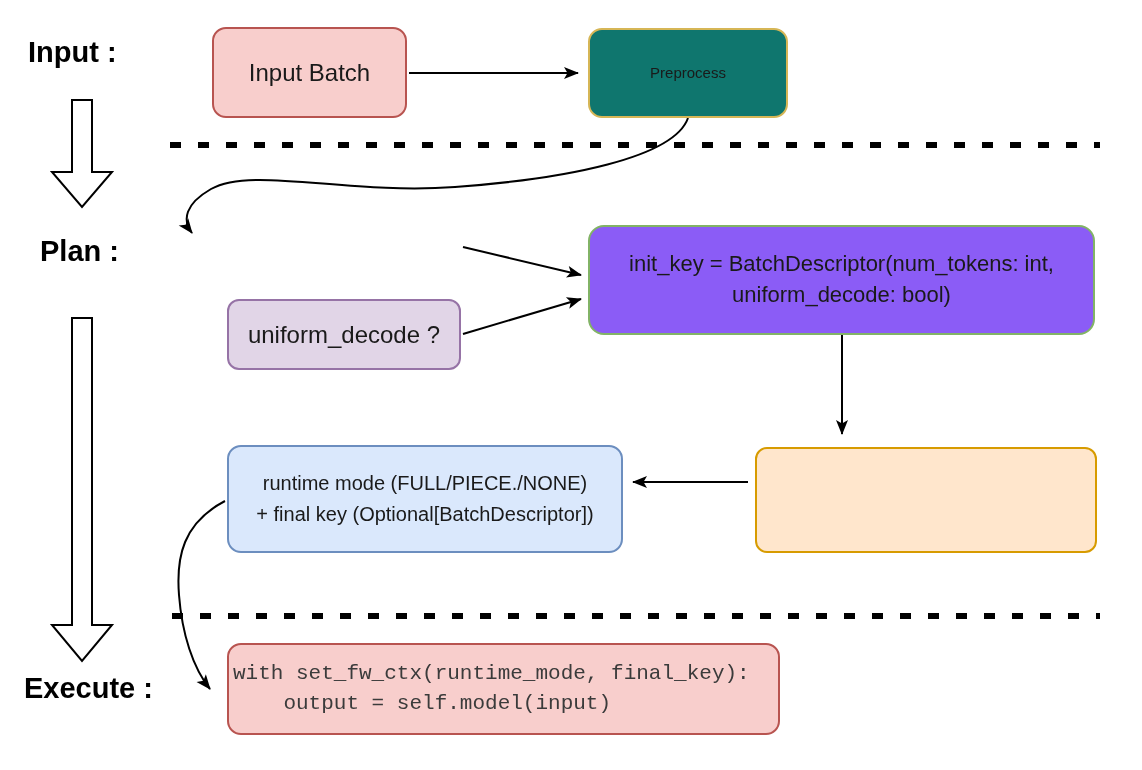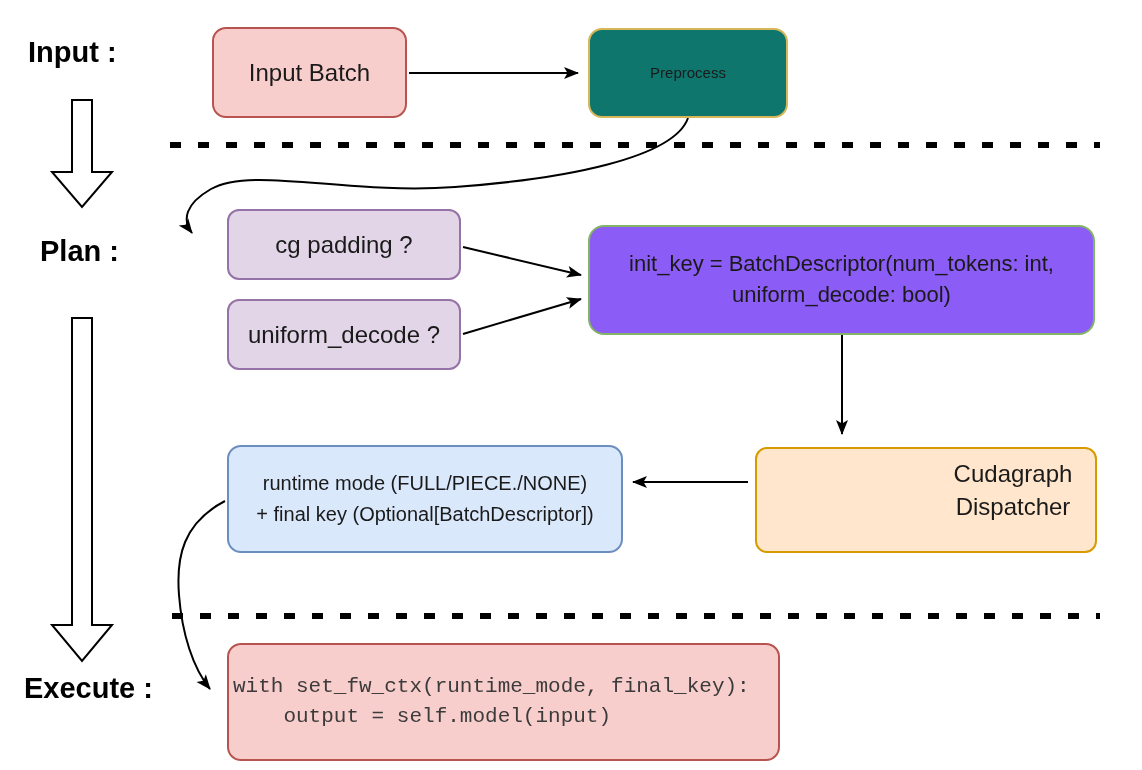--- a/index.html
+++ b/index.html
@@ -19,21 +19,21 @@
   .n-preprocess{left:588px;top:28px;width:200px;height:90px;background:#0f766e;border-color:#D6B656;font-size:15px;}
   .n-purple{left:227px;width:234px;height:71px;background:#E1D5E7;border-color:#9673A6;font-size:24px;border-radius:12px;}
   .n-cgpad{top:209px;}
   .n-unifd{top:299px;}
   .n-initkey{left:588px;top:225px;width:507px;height:110px;background:#8b5cf6;border-color:#82B366;font-size:22px;border-radius:16px;line-height:1.4;}
   .n-dispatcher{left:755px;top:447px;width:342px;height:106px;background:#FFE6CC;border-color:#D79B00;border-radius:12px;}
   .dispatcher-text{position:absolute;left:930px;top:457px;width:166px;z-index:3;text-align:center;font-size:24px;line-height:33px;color:#1a1a1a;}
   .n-dispatch{left:750px;top:443px;width:178px;height:75px;background:#FAD7AC;border-color:#D79B00;font-size:21px;border-radius:10px;z-index:4;}
   .n-runtime{left:227px;top:445px;width:396px;height:108px;background:#DAE8FC;border-color:#6C8EBF;font-size:20px;line-height:31px;}
   .n-execcode{
-    left:227px;top:643px;width:553px;height:118px;background:#F8CECC;border-color:#B85450;
+    left:227px;top:643px;width:553px;height:92px;background:#F8CECC;border-color:#B85450;
     align-items:flex-start;justify-content:center;text-align:left;padding-left:4px;
     font-family:"Liberation Mono",monospace;font-size:21px;line-height:30px;color:#3b3b3b;
   }
   .pre{white-space:pre;}
   .lbl-input{left:28px;top:36px;}
   .lbl-plan{left:40px;top:235px;}
   .lbl-execute{left:24px;top:672px;}
 </style>
 </head>
 <body>
@@ -63,34 +63,29 @@
   </svg>
 
   <div class="phase-label lbl-input">Input :</div>
   <div class="phase-label lbl-plan">Plan :</div>
   <div class="phase-label lbl-execute">Execute :</div>
 
   <div class="node n-inputbatch">Input Batch</div>
 
   <div class="node n-preprocess">Preprocess</div>
 
-  <div class="node n-purple n-cgpad">cg padding ?</div>
 
   <div class="node n-purple n-unifd">uniform_decode ?</div>
 
   <div class="node n-initkey">
     <span>init_key = BatchDescriptor(num_tokens: int,</span>
     <span>uniform_decode: bool)</span>
   </div>
 
   <div class="node n-dispatcher"></div>
-  <div class="dispatcher-text">
-    <div>Cudagraph</div>
-    <div>Dispatcher</div>
-  </div>
 
 
   <div class="node n-runtime">
     <span>runtime mode (FULL/PIECE./NONE)</span>
     <span>+ final key (Optional[BatchDescriptor])</span>
   </div>
 
   <div class="node n-execcode">
     <span class="pre">with set_fw_ctx(runtime_mode, final_key):</span>
     <span class="pre">    output = self.model(input)</span>

